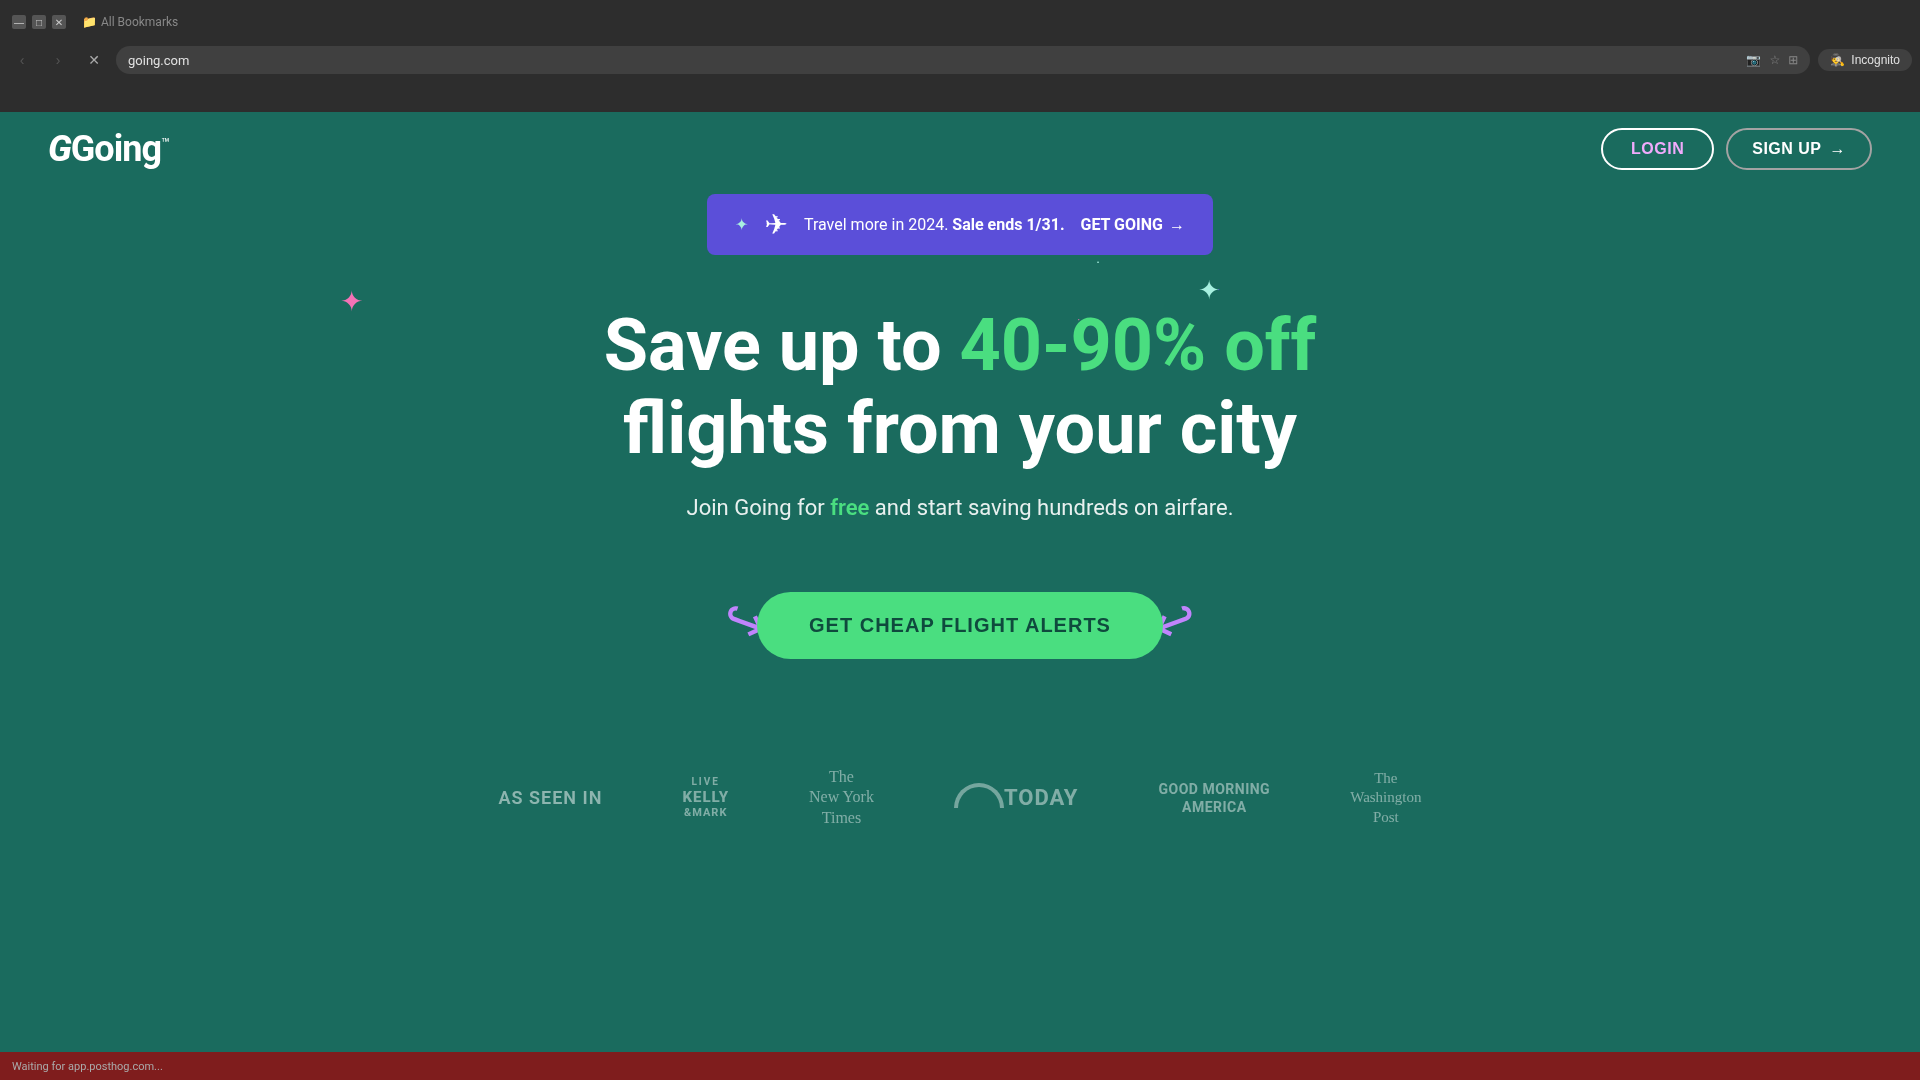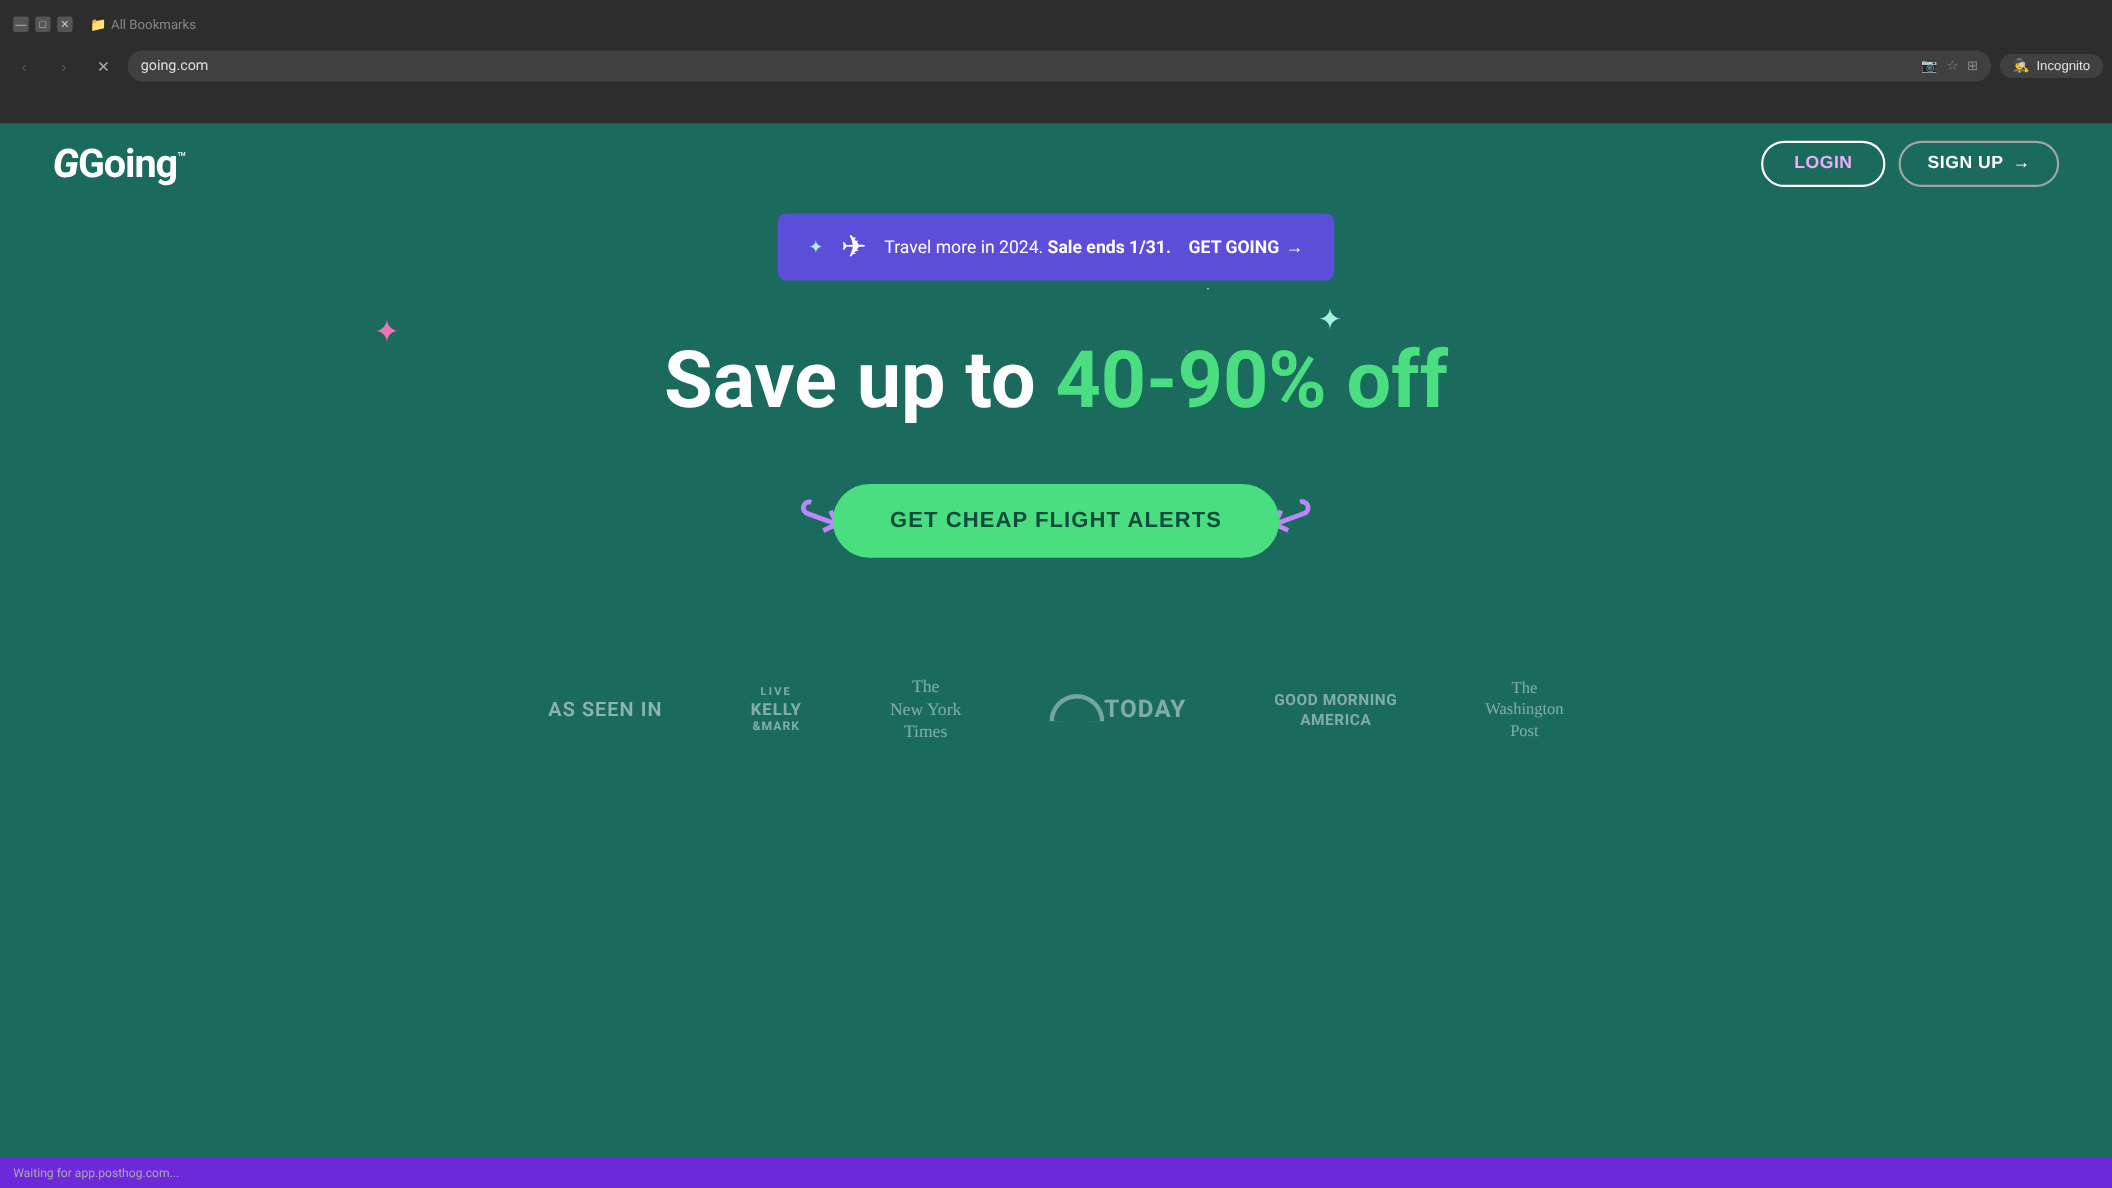--- a/index.html
+++ b/index.html
@@ -465,21 +465,21 @@
       border-bottom: none;
       margin-bottom: 4px;
     }
 
     
     .status-bar {
       position: fixed;
       bottom: 0;
       left: 0;
       right: 0;
-      background: #6d28d9;
+      background: #7f1d1d;
       height: 28px;
       display: flex;
       align-items: center;
       padding: 0 12px;
       gap: 8px;
     }
 
     .status-text {
       color: #aaa;
       font-size: 11px;
@@ -561,22 +561,26 @@
   <div class="hero">
 
     <span class="sparkle sparkle-1">✦</span>
     <span class="sparkle sparkle-2">·</span>
     <span class="sparkle sparkle-4">·</span>
     <span class="sparkle sparkle-5">·</span>
     <span class="sparkle sparkle-6" style="color:#a8f0e0; font-size:26px; top: 20px; right: 700px;">✦</span>
 
     <h1 class="hero-title">
       <span>Save up to </span><span class="hero-highlight">40-90% off</span><br>
+      <span>flights from your city</span>
     </h1>
 
+    <p class="hero-subtitle">
+      <span>Join Going for </span><span class="hero-free">free</span><span> and start saving hundreds on airfare.</span>
+    </p>
 
     <div class="cta-area">
       <span class="arrow-left" style="color:#c084fc; font-size:52px; transform: rotate(20deg) scaleX(-1); margin-right: -10px; margin-bottom: -10px;">↩</span>
       <button class="cta-btn">GET CHEAP FLIGHT ALERTS</button>
       <span class="arrow-right" style="color:#c084fc; font-size:52px; transform: rotate(-20deg) scaleX(-1); margin-left: -10px; margin-bottom: -10px;">↪</span>
     </div>
   </div>
 
   <div class="as-seen-in">
     <span class="as-seen-label">AS SEEN IN</span>

